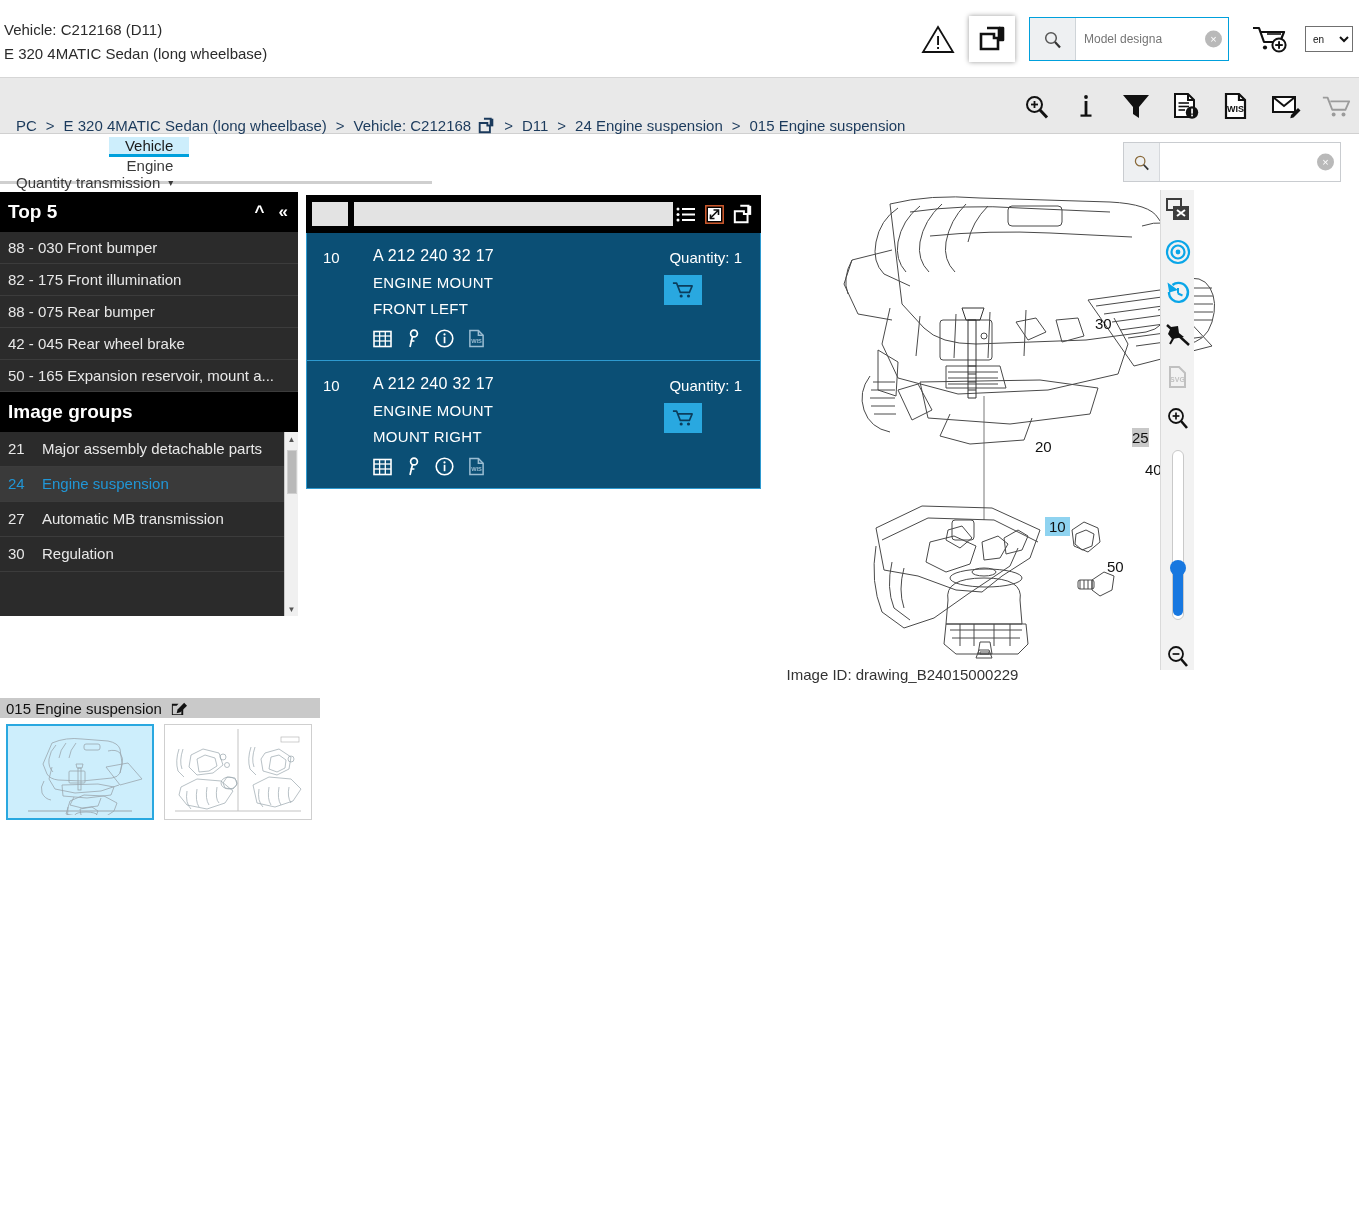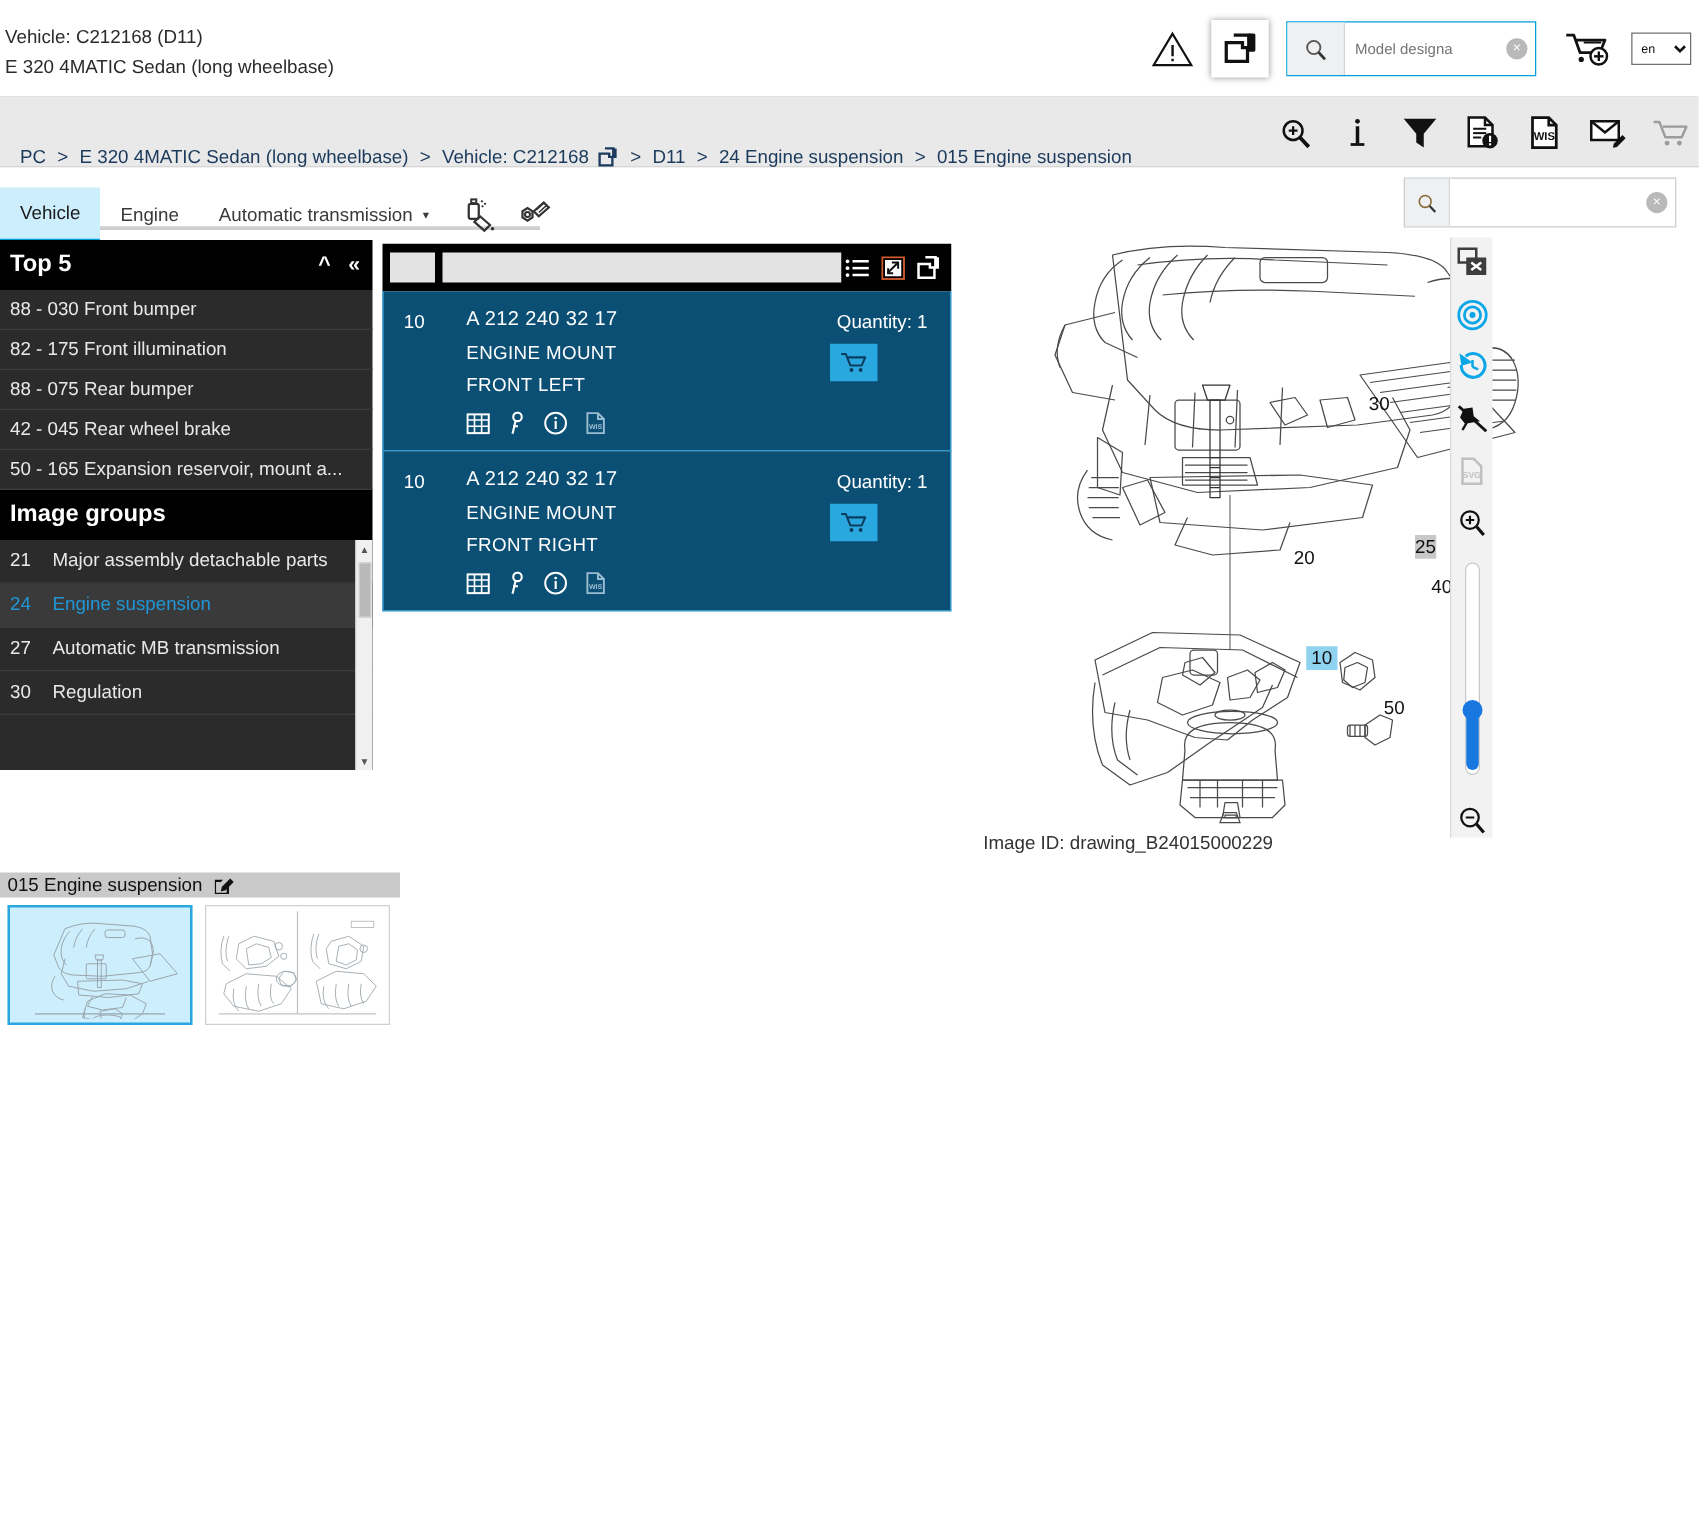--- a/index.html
+++ b/index.html
@@ -77,21 +77,21 @@
   .crumb-tools {
     position:absolute; right:8px; top:0; height:56px;
     display:flex; align-items:center; gap:20px;
   }
   .crumb-tools .ti { width:30px; height:30px; display:flex; align-items:center; justify-content:center; }
 
   
   .tabbar {
     position:absolute; left:0; top:134px; width:1359px; height:55px; background:#fff;
   }
-  .tabs { position:absolute; left:0; top:16px; display:flex; align-items:flex-start; height:50px; }
+  .tabs { position:absolute; left:0; top:3px; display:flex; align-items:flex-end; height:50px;flex-direction:column; }
   .tab {
     padding: 0 16px; height: 44px; display:flex; align-items:center;
     font-size:15px; color:#3a3a3a;
   }
   .tab.active { background:#cdeefc; color:#1a1a1a; border-bottom:3px solid #00a0dc; }
   .tab .caret { margin-left:8px; font-size:10px; }
   .tab-icons { display:flex; align-items:center; gap:12px; padding-left: 12px; height:44px;}
   .tab-underline {
     position:absolute; left:0; top: 47px; width: 432px; height: 3px; background:#cfcfcf;
   }
@@ -348,21 +348,21 @@
   <div class="tabbar">
     <div class="tab-underline"></div>
     <div class="tabs">
       <div class="tab active">
         <span>Vehicle</span>
       </div>
       <div class="tab">
         <span>Engine</span>
       </div>
       <div class="tab">
-        <span>Automatic transmission</span>
+        <span>Quantity transmission</span>
         <span class="caret">▾</span>
       </div>
       <div class="tab-icons">
         <span>
           <svg width="28" height="30" viewBox="0 0 28 30">
             <rect x="4" y="6" width="8" height="12" rx="1.5" fill="none" stroke="#333" stroke-width="1.8"></rect>
             <rect x="6" y="2.5" width="4" height="3" fill="none" stroke="#333" stroke-width="1.6"></rect>
             <circle cx="14.5" cy="4" r="0.9" fill="#333"></circle>
               <circle cx="17" cy="6" r="0.9" fill="#333"></circle>
             <circle cx="15" cy="8" r="0.9" fill="#333"></circle>
@@ -527,21 +527,21 @@
           <circle cx="18" cy="16" r="1.7" fill="#0b3d5c"></circle>
         </svg>
       </div>
     </div>
 
     <div class="part-row">
       <div class="pos">10</div>
       <div class="part-body">
         <div class="pnum">A 212 240 32  17</div>
         <div class="pdesc">ENGINE MOUNT</div>
-        <div class="pdesc">FRONT RIGHT</div>
+        <div class="pdesc">MOUNT RIGHT</div>
         <div class="p-icons">
           <span>
             <svg width="19" height="18" viewBox="0 0 19 18">
               <rect x="1" y="1.5" width="17" height="15" fill="none" stroke="#fff" stroke-width="1.6"></rect>
               <line x1="1" y1="6" x2="18" y2="6" stroke="#fff" stroke-width="1.3"></line>
               <line x1="1" y1="11" x2="18" y2="11" stroke="#fff" stroke-width="1.3"></line>
               <line x1="6.6" y1="1.5" x2="6.6" y2="16.5" stroke="#fff" stroke-width="1.3"></line>
               <line x1="12.3" y1="1.5" x2="12.3" y2="16.5" stroke="#fff" stroke-width="1.3"></line>
             </svg>
           </span>

